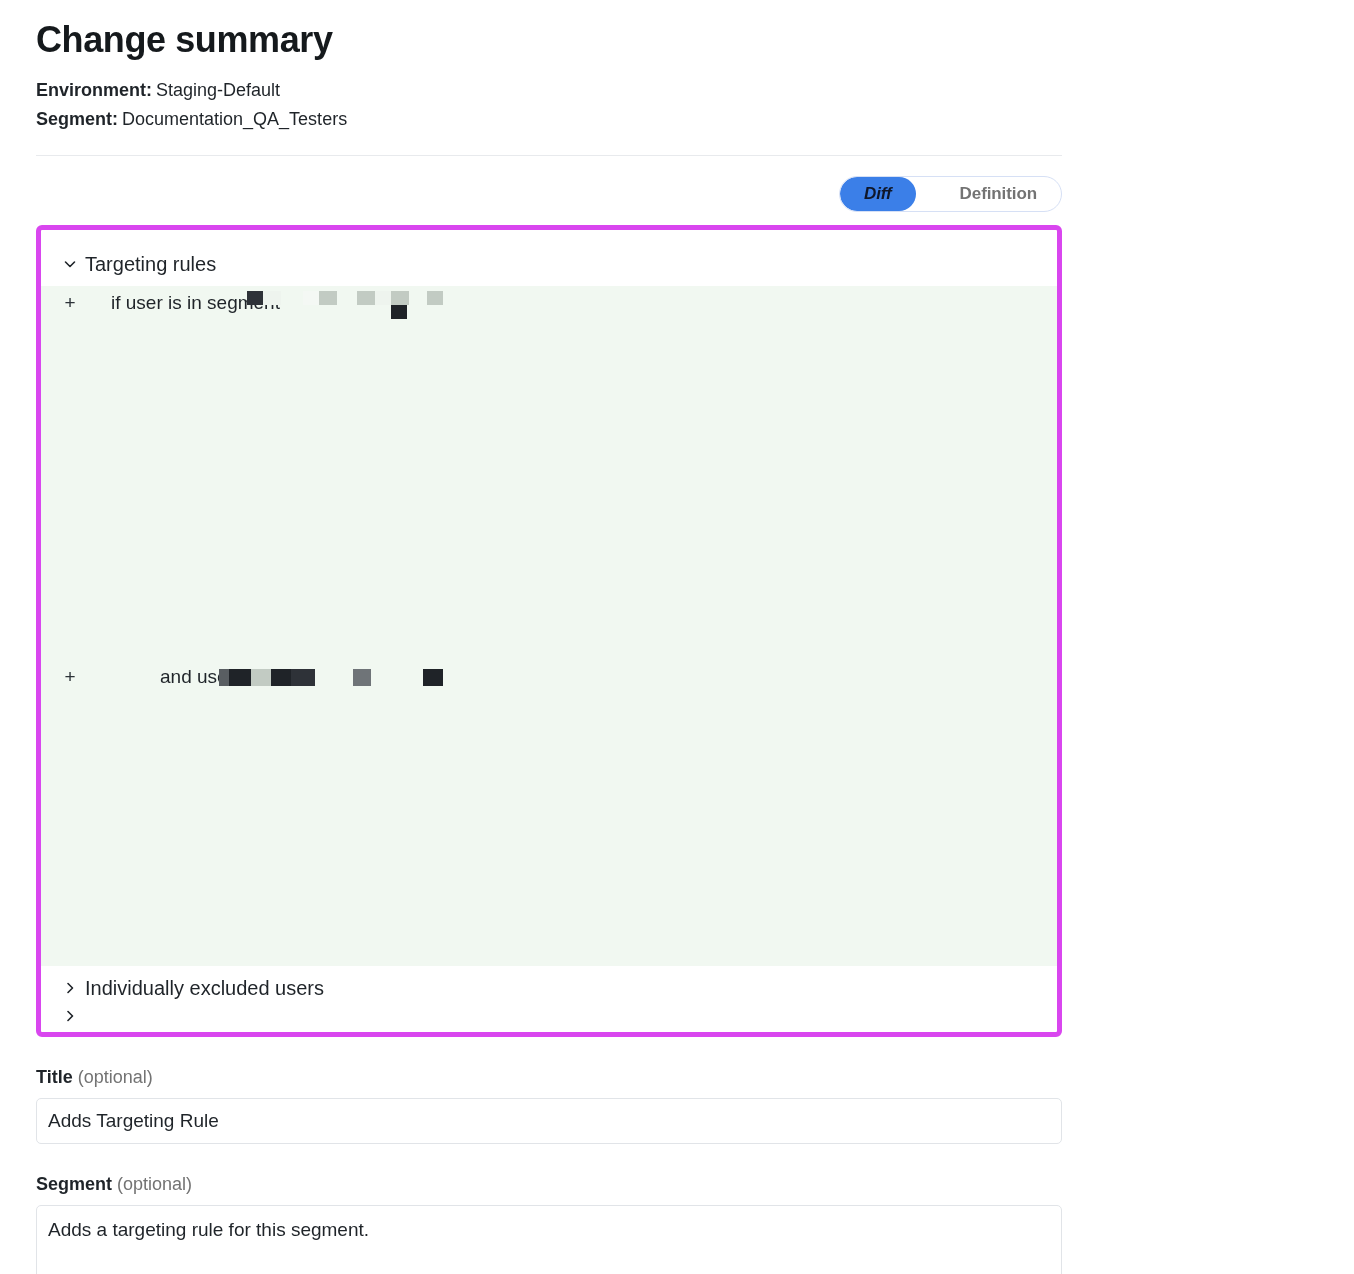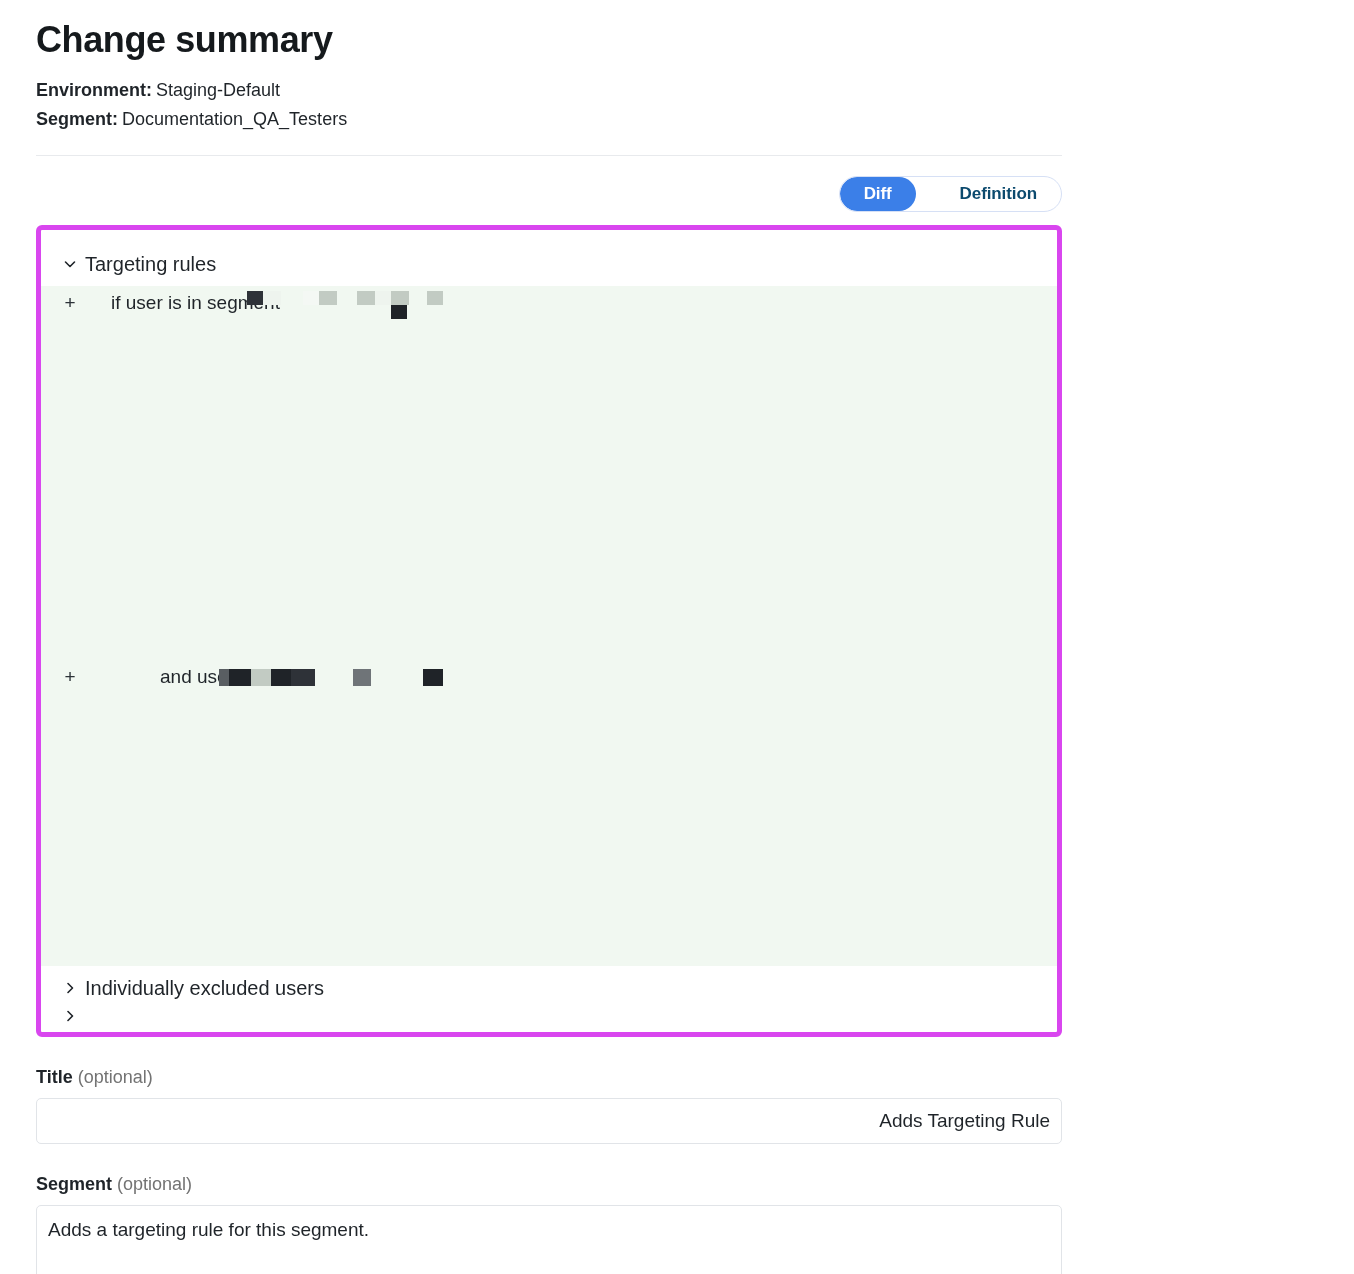--- a/index.html
+++ b/index.html
@@ -76,25 +76,26 @@
     font-size: 17px;
     font-weight: bold;
     cursor: pointer;
     border: none;
     background: transparent;
     font-family: "Liberation Sans", sans-serif;
     letter-spacing: -0.1px;
   }
   .seg-btn.active {
     background: #3b7fe8;
-    color: #ffffff;
+    color: #0f172a;
     border-radius: 999px;
+    font-style: italic;
   }
   .seg-btn.inactive {
-    color: #0c4a6e;
+    color: #737373;
     padding-left: 44px;
   }
 
   
   .diff-panel {
     margin: 13px 36px 0 36px;
     border: 5px solid #d946ef;
     border-radius: 6px;
     background: #ffffff;
     padding: 16px 0 6px 0;
@@ -168,21 +169,20 @@
     width: 100%;
     height: 46px;
     border: 1px solid #e1e4e8;
     border-radius: 5px;
     padding: 0 11px;
     font-size: 19px;
     color: #1f2429;
     font-family: "Liberation Sans", sans-serif;
     background: #ffffff;
     outline: none;
-    text-align: right;
   }
   .text-area {
     width: 100%;
     height: 315px;
     border: 1px solid #e1e4e8;
     border-radius: 5px;
     padding: 10px 11px;
     font-size: 19px;
     color: #1f2429;
     font-family: "Liberation Sans", sans-serif;

